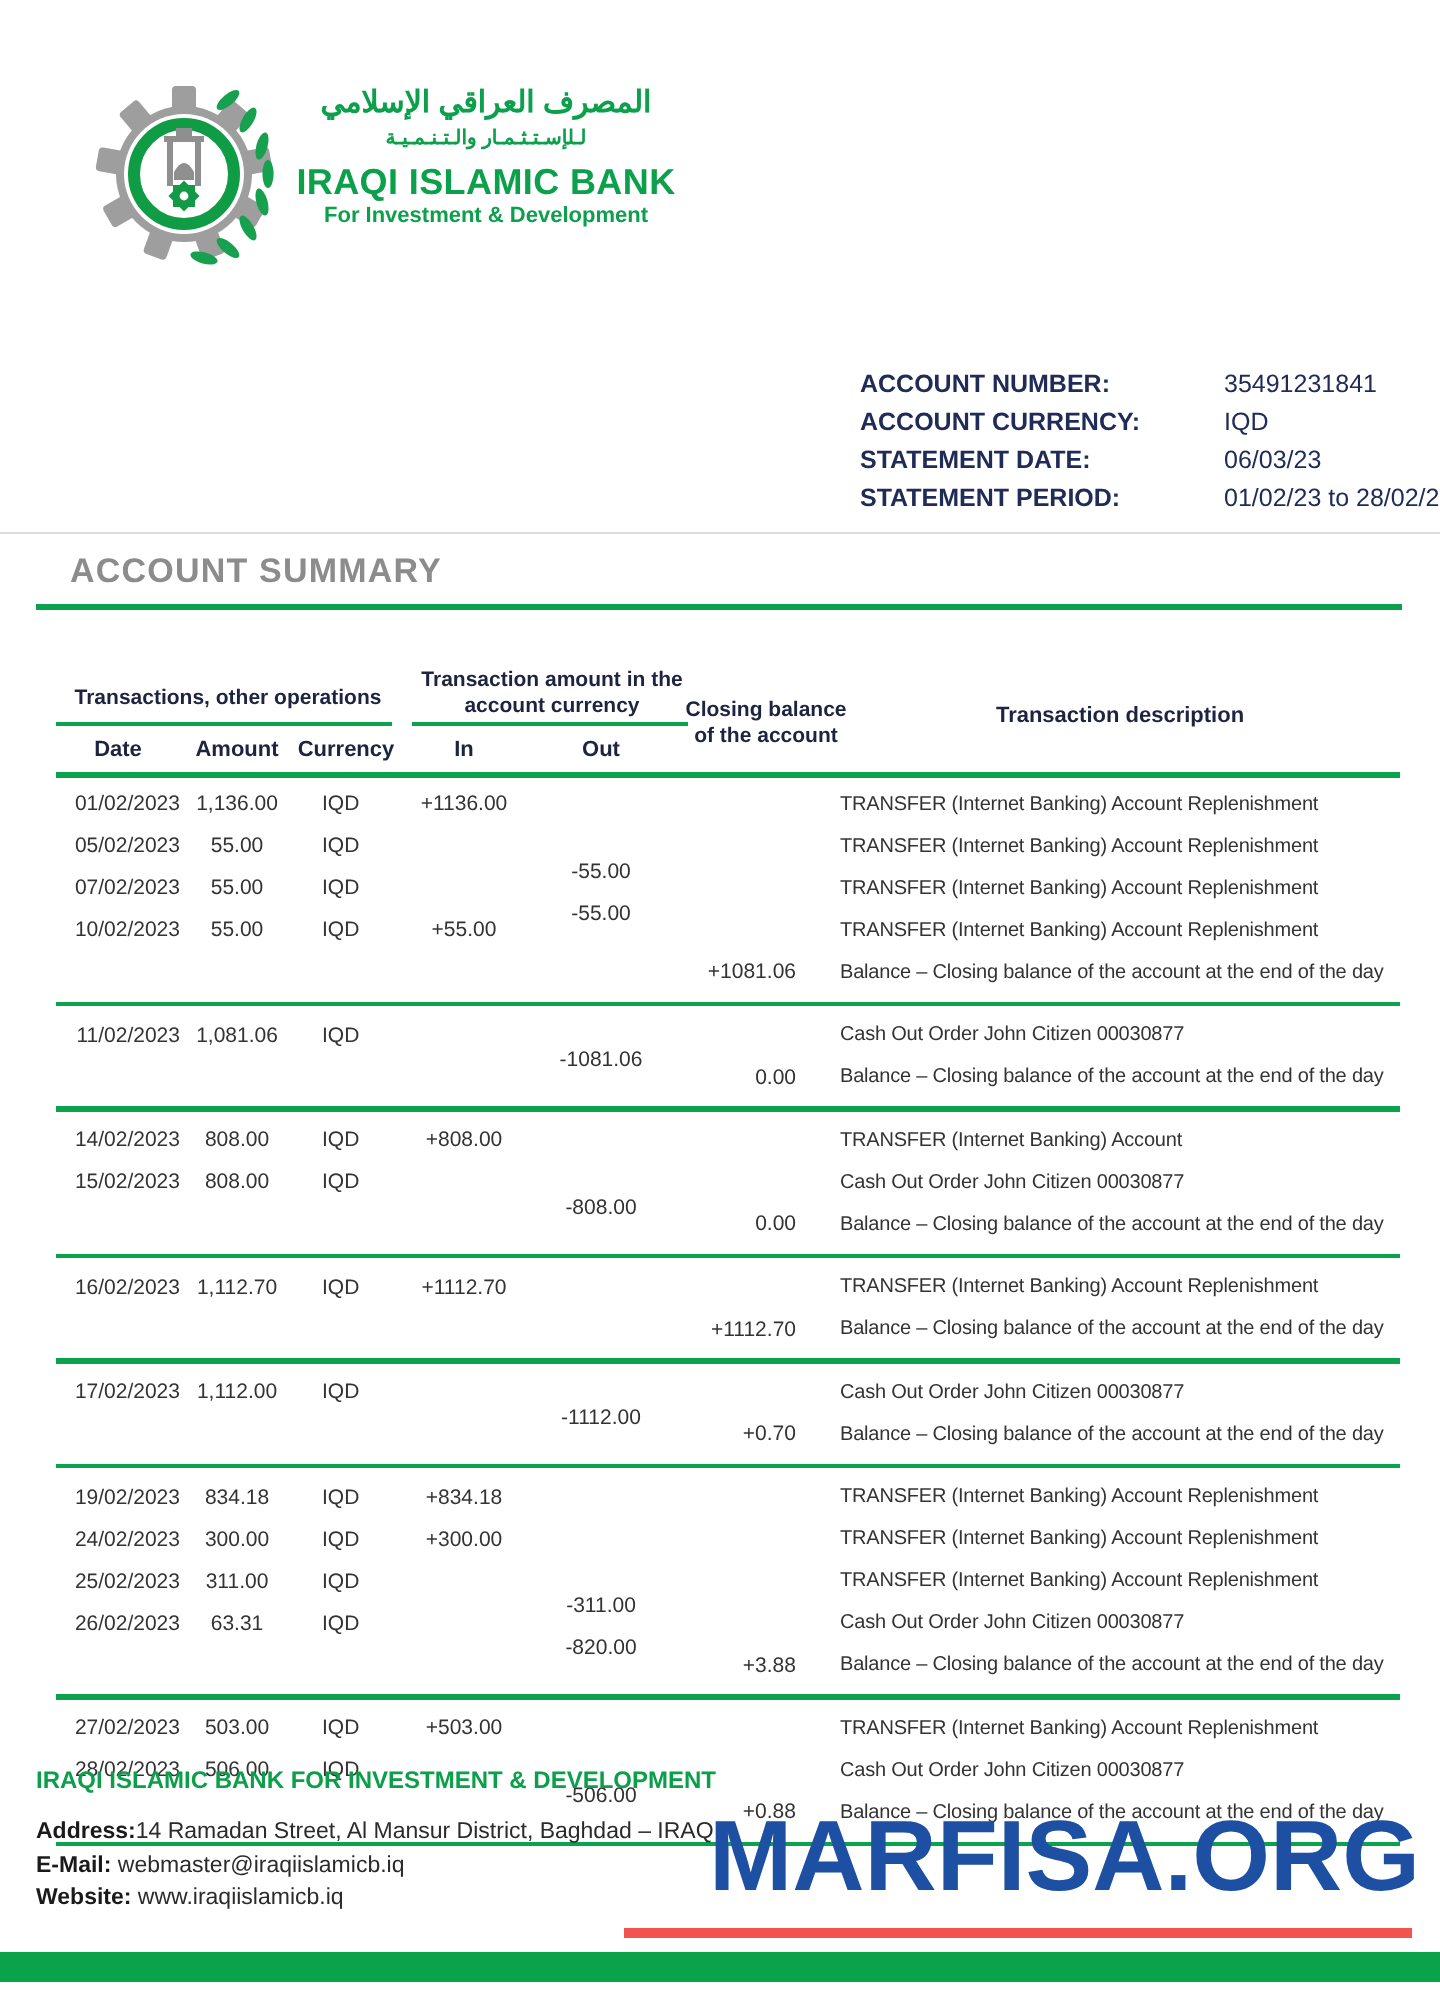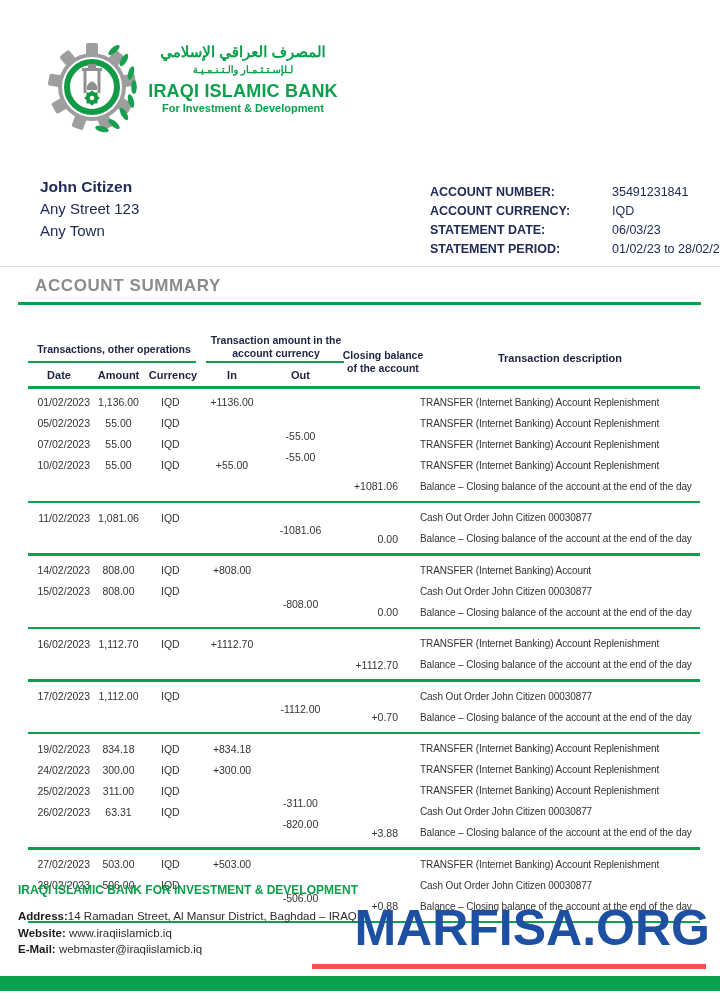--- a/index.html
+++ b/index.html
@@ -122,25 +122,20 @@
       </g>
     </svg>
     <div class="logo-text">
       <div class="ar1">المصرف العراقي الإسلامي</div>
       <div class="ar2">لـلإسـتـثـمـار والـتـنـمـيـة</div>
       <div class="en1">IRAQI ISLAMIC BANK</div>
       <div class="en2">For Investment &amp; Development</div>
     </div>
   </div>
 
-  <div class="customer">
-    <div class="name">John Citizen</div>
-    <div>Any Street 123</div>
-    <div>Any Town</div>
-  </div>
 
   <div class="acct">
     <div class="acct-row">
       <div class="acct-label">ACCOUNT NUMBER:</div>
       <div class="acct-value">35491231841</div>
     </div>
     <div class="acct-row">
       <div class="acct-label">ACCOUNT CURRENCY:</div>
       <div class="acct-value">IQD</div>
     </div>
@@ -399,20 +394,20 @@
         </div>
         <div class="trow sep">
           <div class="sep-line"></div>
         </div>
       </div>
   </div>
 
   <div class="foot-bank">IRAQI ISLAMIC BANK FOR INVESTMENT &amp; DEVELOPMENT</div>
   <div class="foot-contacts">
     <div><b>Address:</b><span>14 Ramadan Street, Al Mansur District, Baghdad – IRAQ</span></div>
+    <div><b>E-Mail:</b> <span>webmaster@iraqiislamicb.iq</span></div>
     <div><b>Website:</b> <span>www.iraqiislamicb.iq</span></div>
-    <div><b>E-Mail:</b> <span>webmaster@iraqiislamicb.iq</span></div>
   </div>
   <div class="watermark">MARFISA.ORG</div>
   <div class="wm-redbar"></div>
   <div class="bottom-greenbar"></div>
 
 </div>
 
 </body></html>

